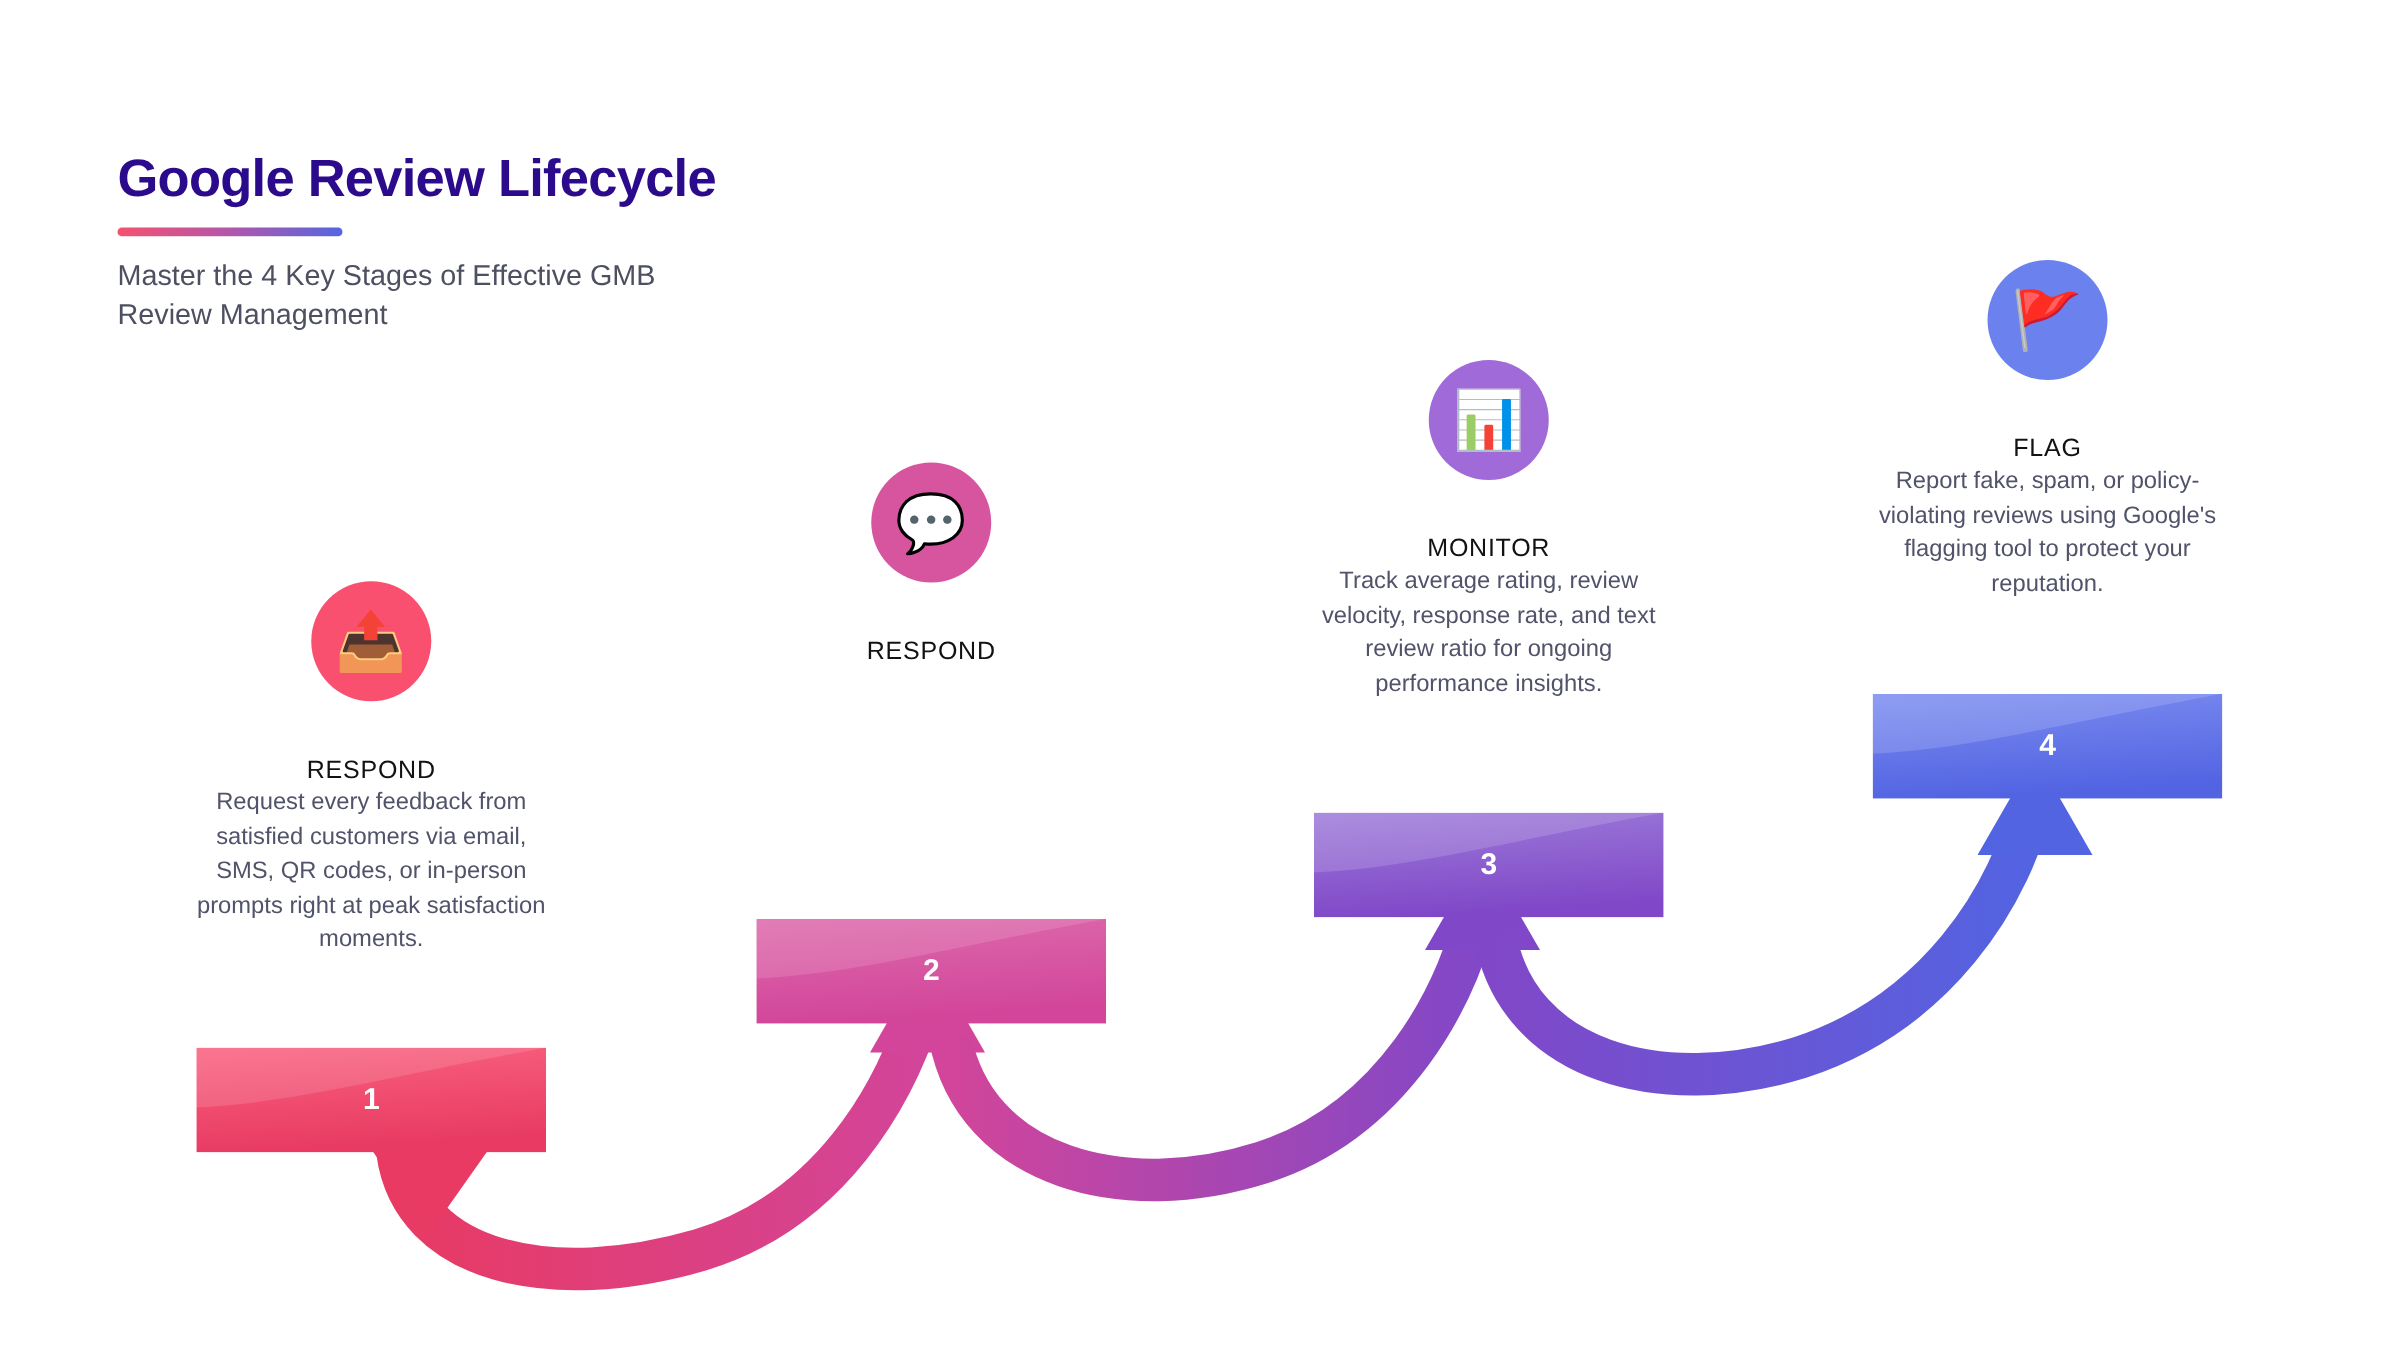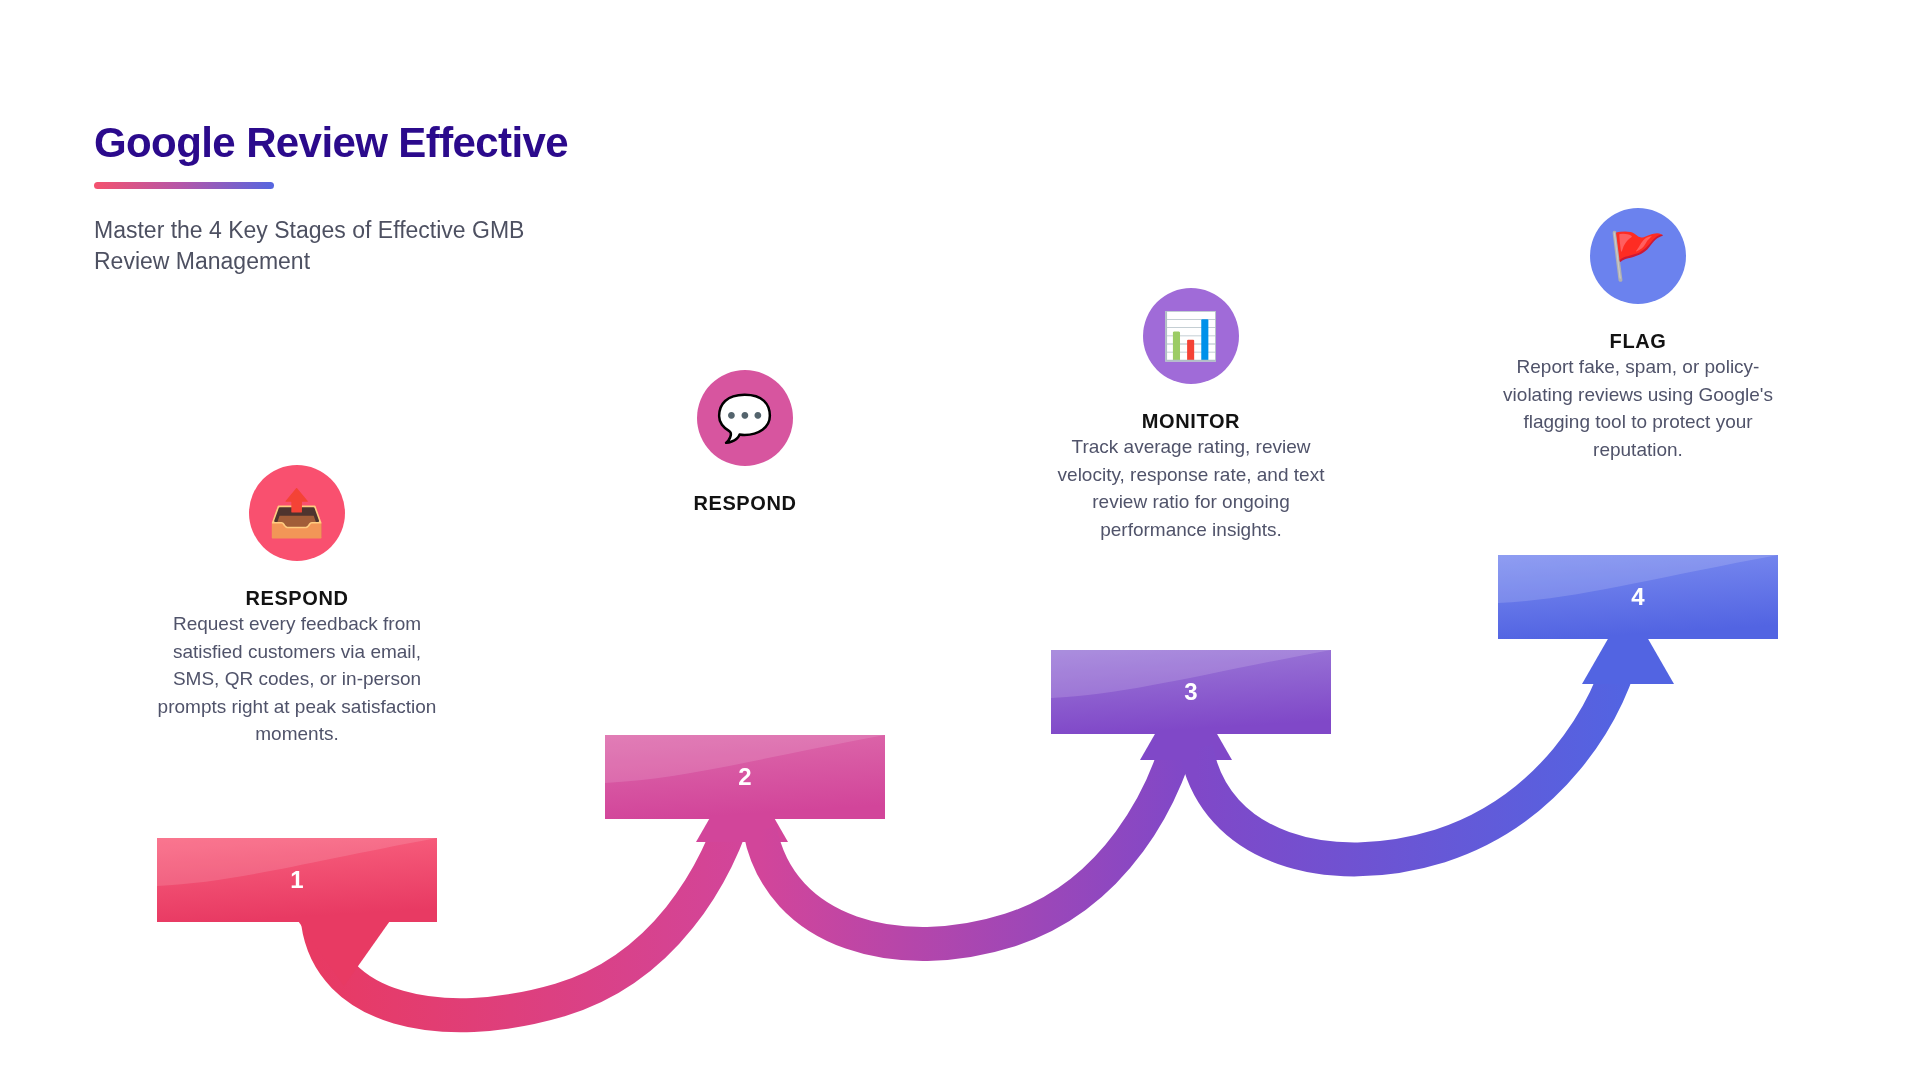--- a/index.html
+++ b/index.html
@@ -15,40 +15,40 @@
   #header{ position:absolute; left:94px; top:120px; width:600px; }
   #page-title{
     font-size:42px; font-weight:bold; color:#2b0a8c;
     letter-spacing:-0.6px; line-height:1.1; white-space:nowrap;
   }
   #accent-bar{
     margin-top:16px; width:180px; height:7px; border-radius:4px;
     background:linear-gradient(90deg,#f4526e 0%,#b556a8 48%,#5566e0 100%);
   }
   #page-subtitle{
-    margin-top:26px; font-size:23px; line-height:1.35;
+    margin-top:16px; font-size:23px; line-height:1.35;
     color:#4d5061; max-width:500px;
   }
 
   
   #connectors{ position:absolute; left:0; top:0; width:1920px; height:1080px; }
 
   
   .step{ position:absolute; width:310px; text-align:center; }
 
   .icon-circle{
     width:96px; height:96px; border-radius:50%;
     margin:0 auto 0; display:flex; align-items:center; justify-content:center;
     position:relative;
   }
   .icon-glyph{ font-size:46px; line-height:1; display:block; }
 
   .step-title{
-    font-size:20px; font-weight:bold; color:#121212;
-    letter-spacing:0.6px; margin-top:26px;
+    font-size:20px; font-weight:normal; color:#121212;
+    letter-spacing:0.6px; margin-top:44px;
   }
   .step-desc{
     font-size:19px; line-height:1.45; color:#50536a;
     margin-top:0; padding:0 8px;
   }
 
   .step-bar{
     position:absolute; width:280px; height:84px;
     overflow:hidden;
   }
@@ -60,21 +60,21 @@
     justify-content:center; color:#ffffff; font-size:24px;
     font-weight:bold; z-index:3;
   }
 </style>
 </head>
 <body>
 
 <div id="stage">
 
   <div id="header">
-    <div id="page-title">Google Review Effective</div>
+    <div id="page-title">Google Review Lifecycle</div>
     <div id="accent-bar"></div>
     <div id="page-subtitle">Master the 4 Key Stages of Effective GMB Review Management</div>
   </div>
 
   <svg id="connectors" viewBox="0 0 1920 1080" xmlns="http://www.w3.org/2000/svg">
     <defs>
       <linearGradient id="g12" x1="0" y1="0" x2="1" y2="0">
         <stop offset="0%" stop-color="#e83a63"></stop>
         <stop offset="100%" stop-color="#d2459a"></stop>
       </linearGradient>

